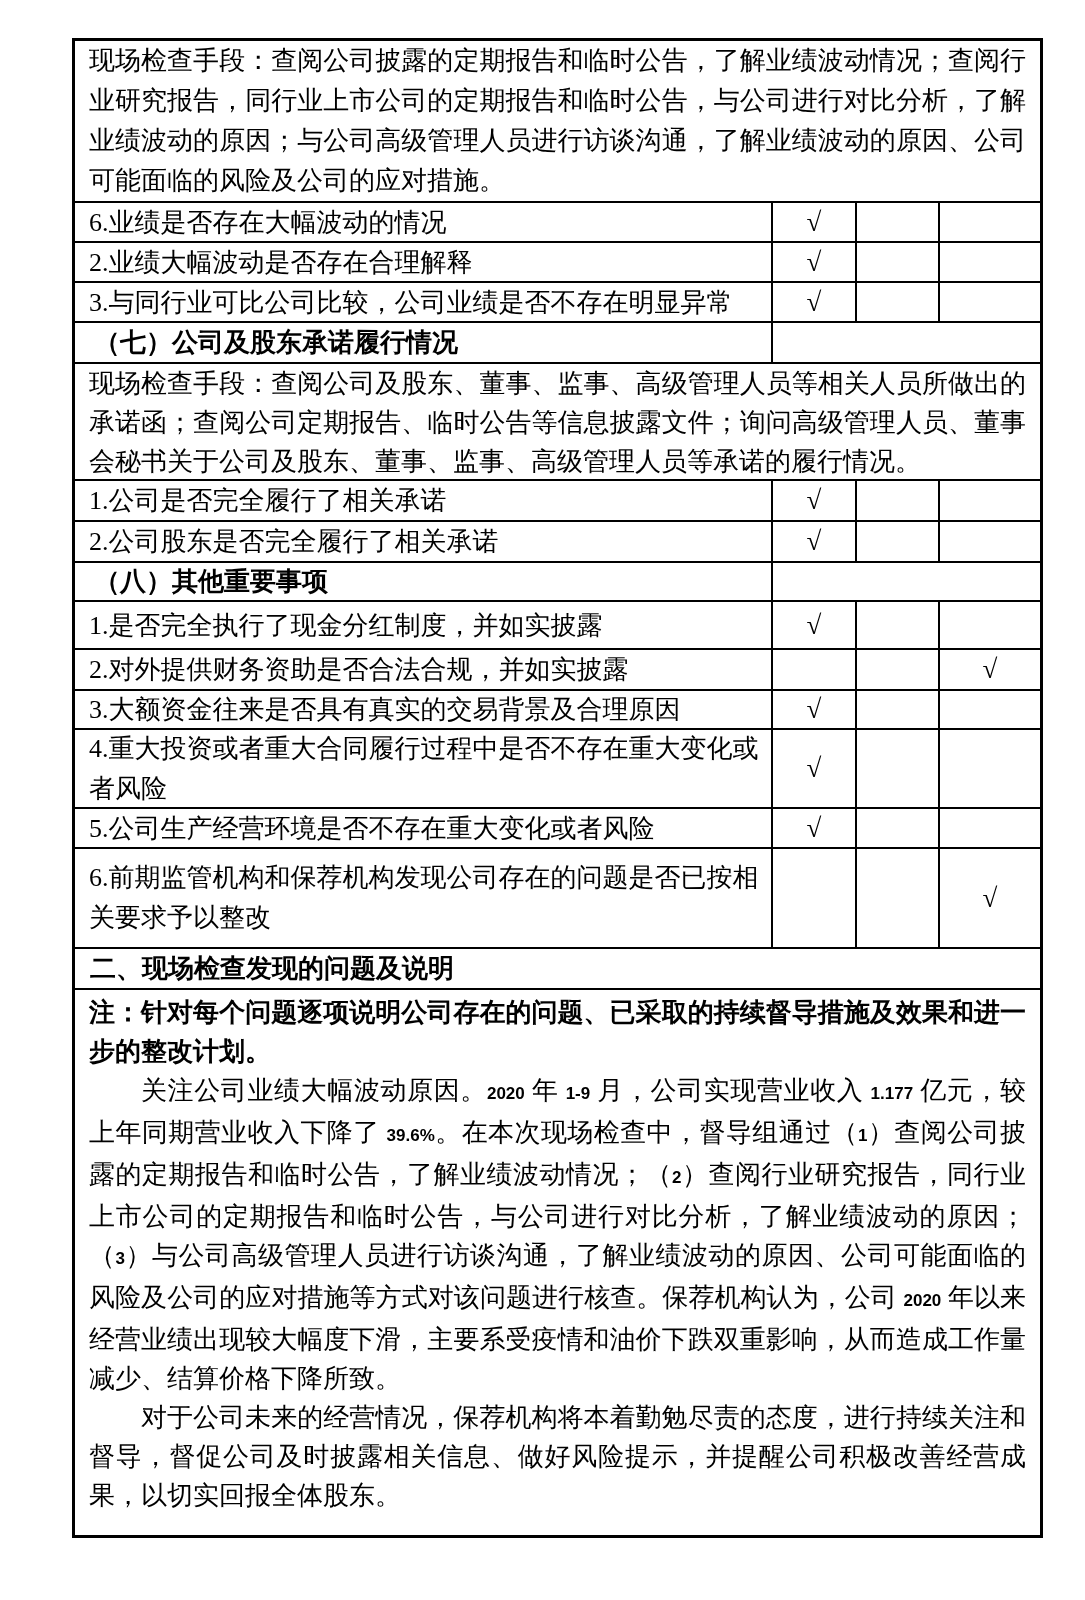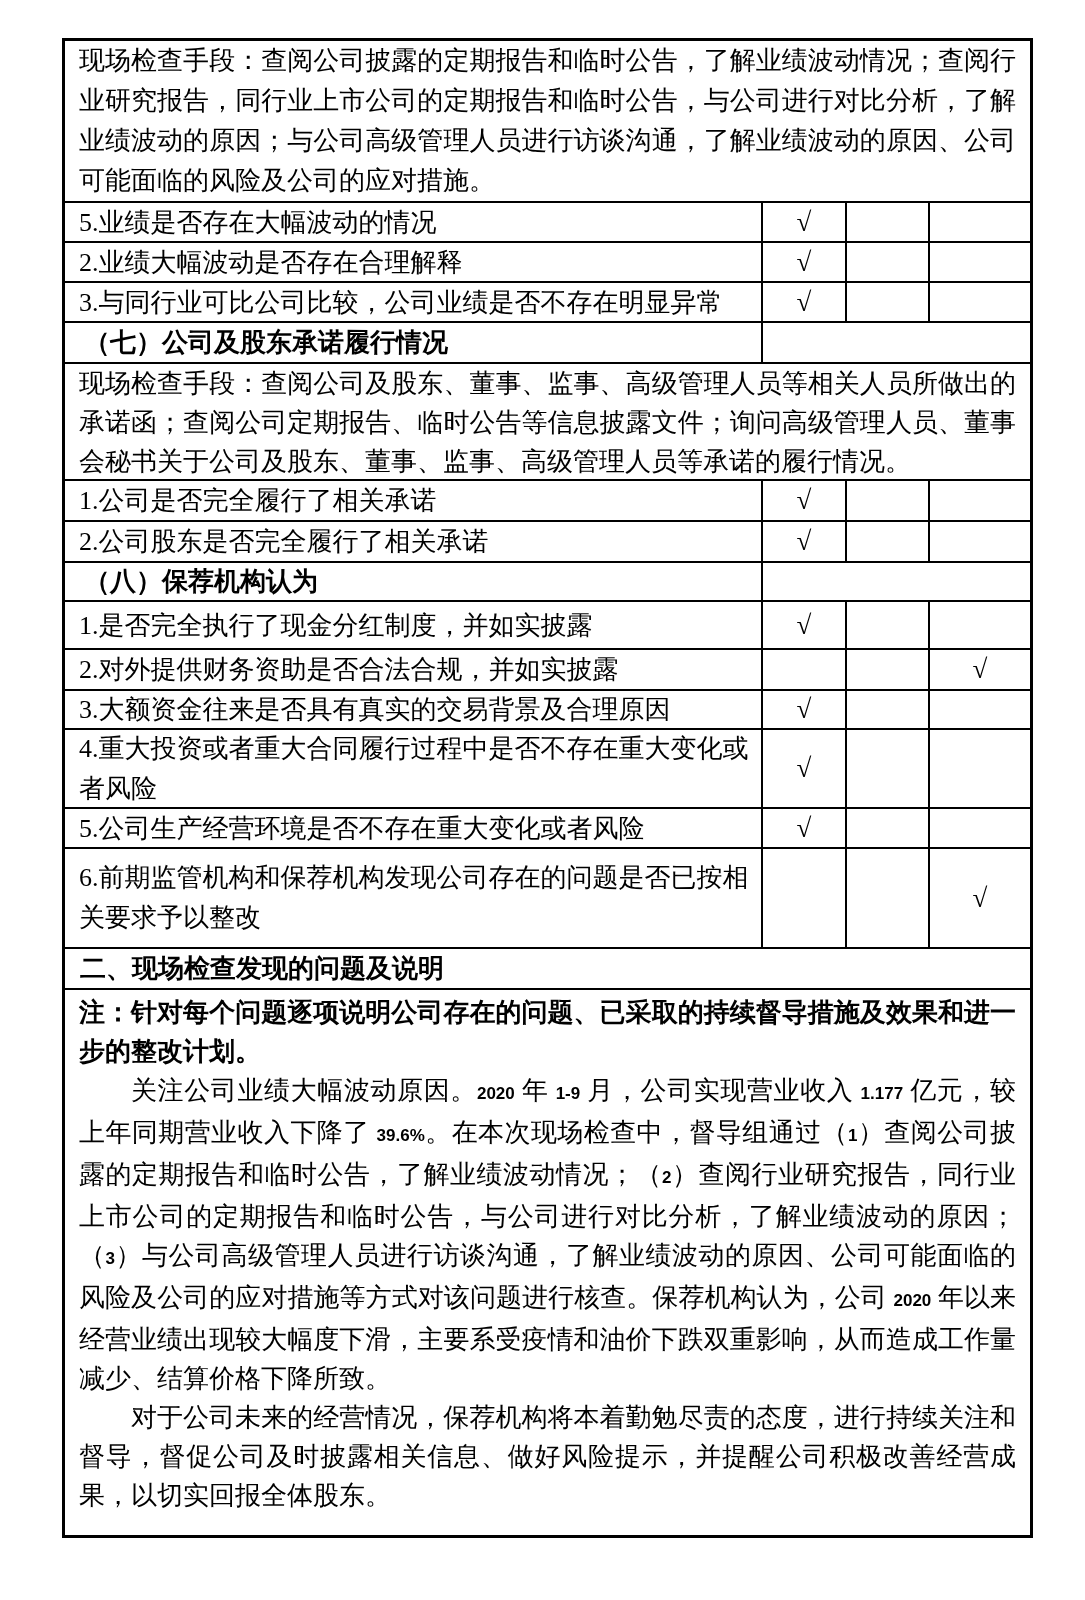--- a/index.html
+++ b/index.html
@@ -5,21 +5,21 @@
   html,body{margin:0;padding:0;background:#ffffff;}
   .page{
     position:relative;
     width:1085px;height:1600px;
     background:#ffffff;
     font-family:"Liberation Serif","DejaVu Serif",serif;
     color:#000;
     overflow:hidden;
   }
   .doc-table{
-    position:absolute;left:62px;top:38px;
+    position:absolute;left:72px;top:38px;
     width:971px;height:1500px;
     border:3px solid #000;
     box-sizing:border-box;
     display:flex;flex-direction:column;
   }
   .row{
     display:flex;
     border-top:2px solid #000;
     box-sizing:border-box;
     flex:0 0 auto;
@@ -83,21 +83,21 @@
 <body>
 
 <div class="page">
   <div class="doc-table">
 
     <div class="row first" style="height:160px">
       <div class="cell c-full method-cell lh40">现场检查手段：查阅公司披露的定期报告和临时公告，了解业绩波动情况；查阅行业研究报告，同行业上市公司的定期报告和临时公告，与公司进行对比分析，了解业绩波动的原因；与公司高级管理人员进行访谈沟通，了解业绩波动的原因、公司可能面临的风险及公司的应对措施。</div>
     </div>
 
     <div class="row" style="height:40px">
-      <div class="cell c-q item-label">5.业绩是否存在大幅波动的情况</div>
+      <div class="cell c-q item-label">6.业绩是否存在大幅波动的情况</div>
       <div class="cell c-a check">√</div>
       <div class="cell c-b check"></div>
       <div class="cell c-c check"></div>
     </div>
     <div class="row" style="height:40px">
       <div class="cell c-q item-label">2.业绩大幅波动是否存在合理解释</div>
       <div class="cell c-a check">√</div>
       <div class="cell c-b check"></div>
       <div class="cell c-c check"></div>
     </div>
@@ -124,21 +124,21 @@
       <div class="cell c-c check"></div>
     </div>
     <div class="row" style="height:41px">
       <div class="cell c-q item-label">2.公司股东是否完全履行了相关承诺</div>
       <div class="cell c-a check">√</div>
       <div class="cell c-b check"></div>
       <div class="cell c-c check"></div>
     </div>
 
     <div class="row" style="height:39px">
-      <div class="cell c-q sec-title">（八）保荐机构认为</div>
+      <div class="cell c-q sec-title">（八）其他重要事项</div>
       <div class="cell c-merge"></div>
     </div>
 
 
     <div class="row" style="height:48px">
       <div class="cell c-q item-label">1.是否完全执行了现金分红制度，并如实披露</div>
       <div class="cell c-a check">√</div>
       <div class="cell c-b check"></div>
       <div class="cell c-c check"></div>
     </div>

